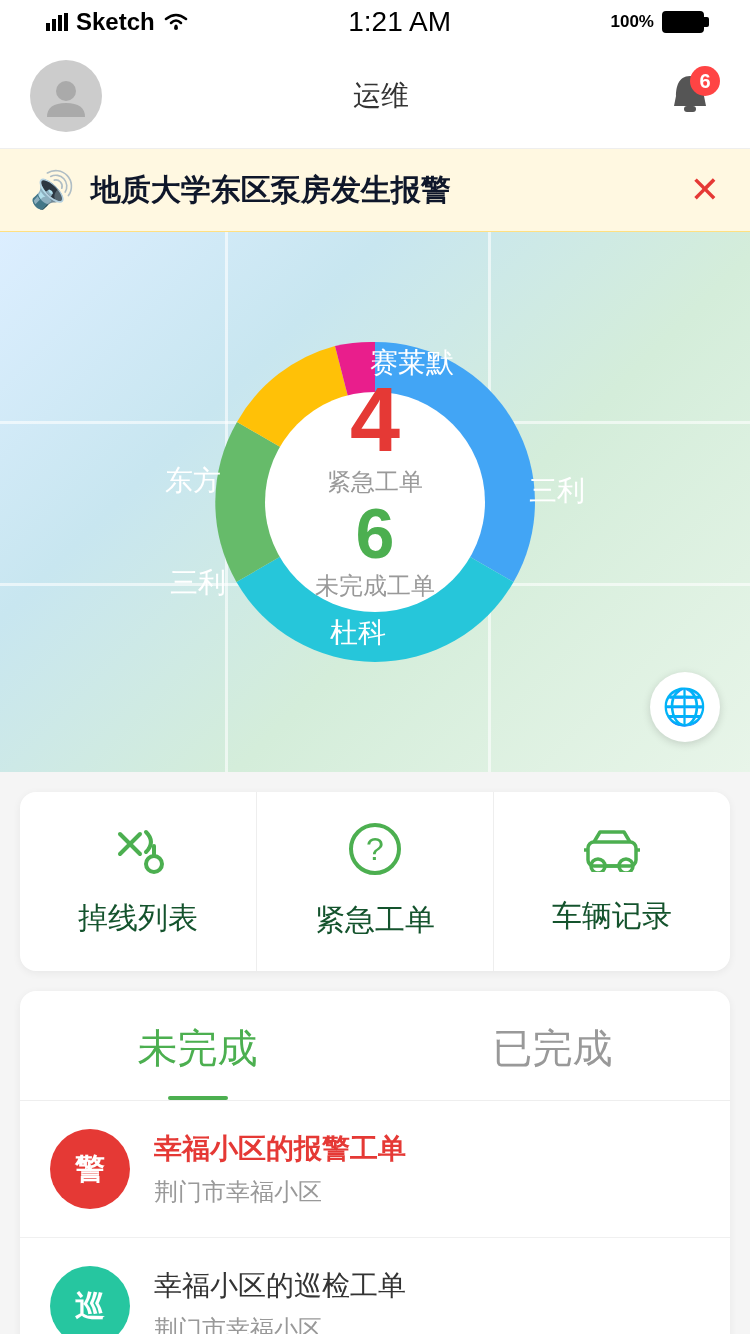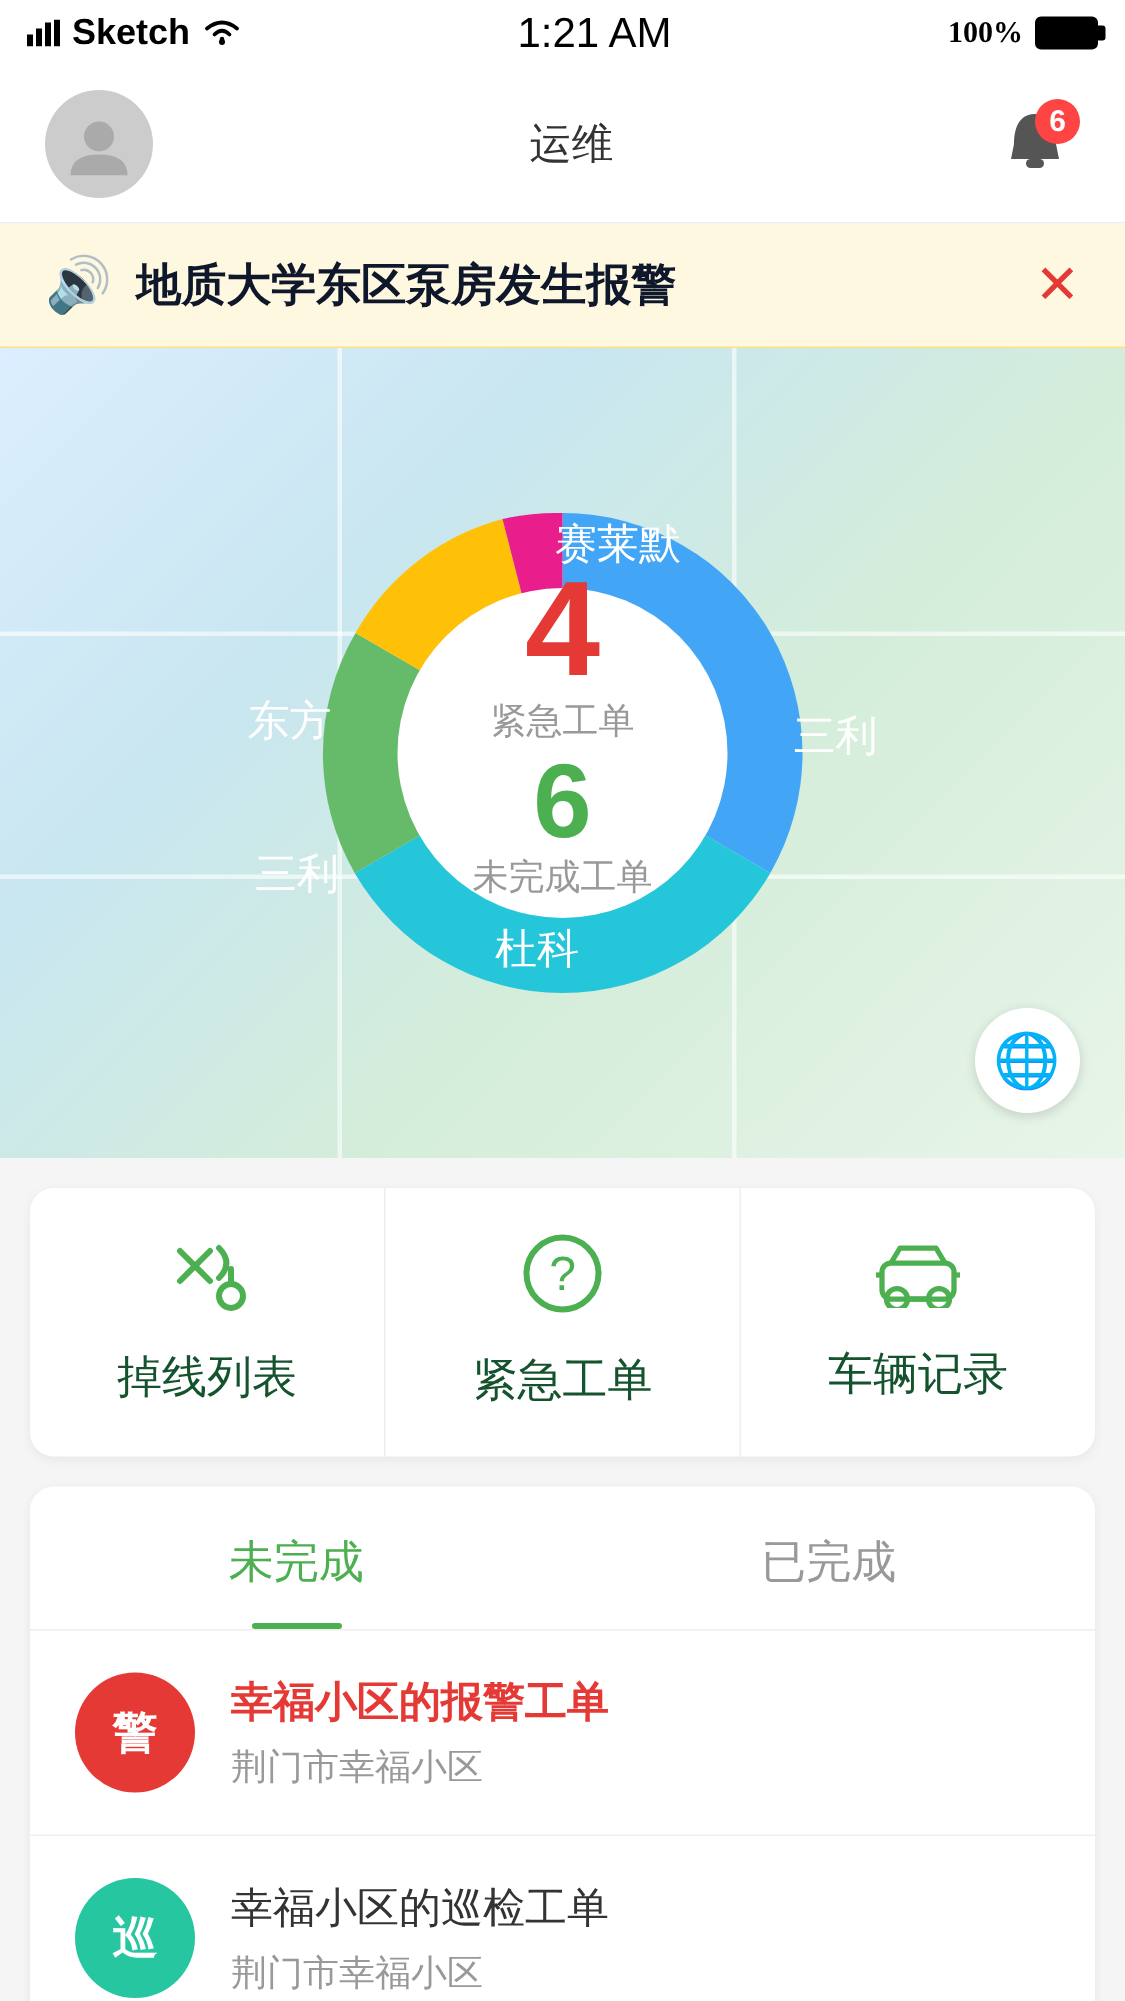--- a/index.html
+++ b/index.html
@@ -11,27 +11,27 @@
       font-family: -apple-system, "PingFang SC", "Helvetica Neue", Arial, sans-serif;
       overflow-x: hidden;
     }
 
     
     .status-bar {
       display: flex;
       justify-content: space-between;
       align-items: center;
       background: #fff;
-      padding: 0 18px;
+      padding: 0 46px;
       height: 44px;
       font-size: 26px;
     }
     .status-left { display: flex; align-items: center; gap: 8px; font-weight: 600; font-size: 24px; }
     .status-center { font-size: 28px; font-weight: 500; }
-    .status-right { display: flex; align-items: center; gap: 8px; font-size: 20px; font-weight: 600; font-family: Liberation Serif, serif; }
+    .status-right { display: flex; align-items: center; gap: 8px; font-size: 17px; font-weight: 600; }
     .battery-icon {
       display: inline-block;
       width: 42px; height: 22px;
       border: 2px solid #000;
       border-radius: 4px;
       position: relative;
       background: #000;
     }
     .battery-icon::after {
       content: '';
@@ -196,21 +196,21 @@
       box-shadow: 0 2px 8px rgba(0,0,0,0.06);
     }
     .tabs-header {
       display: flex;
       border-bottom: 1px solid #eee;
     }
     .tab-item {
       flex: 1;
       text-align: center;
       padding: 30px 0 24px;
-      font-size: 30px;
+      font-size: 40px;
       color: #999;
       cursor: pointer;
       position: relative;
     }
     .tab-item.active {
       color: #4caf50;
     }
     .tab-item.active::after {
       content: '';
       position: absolute;

